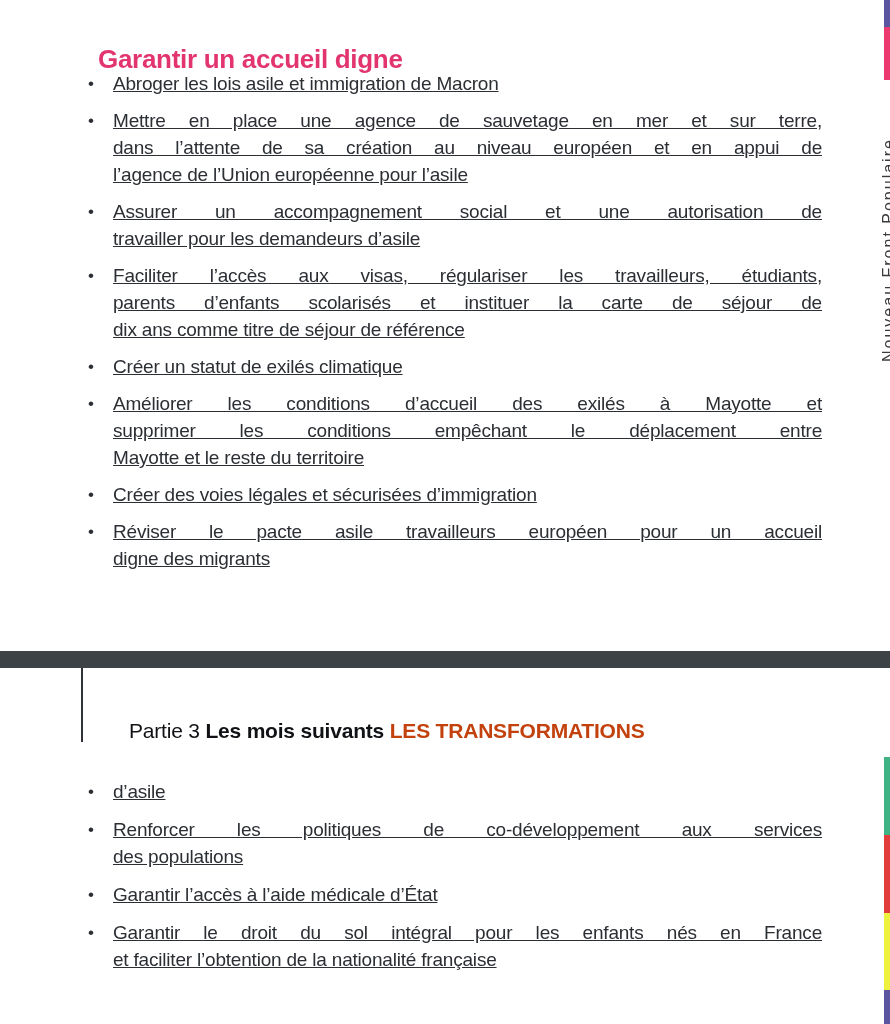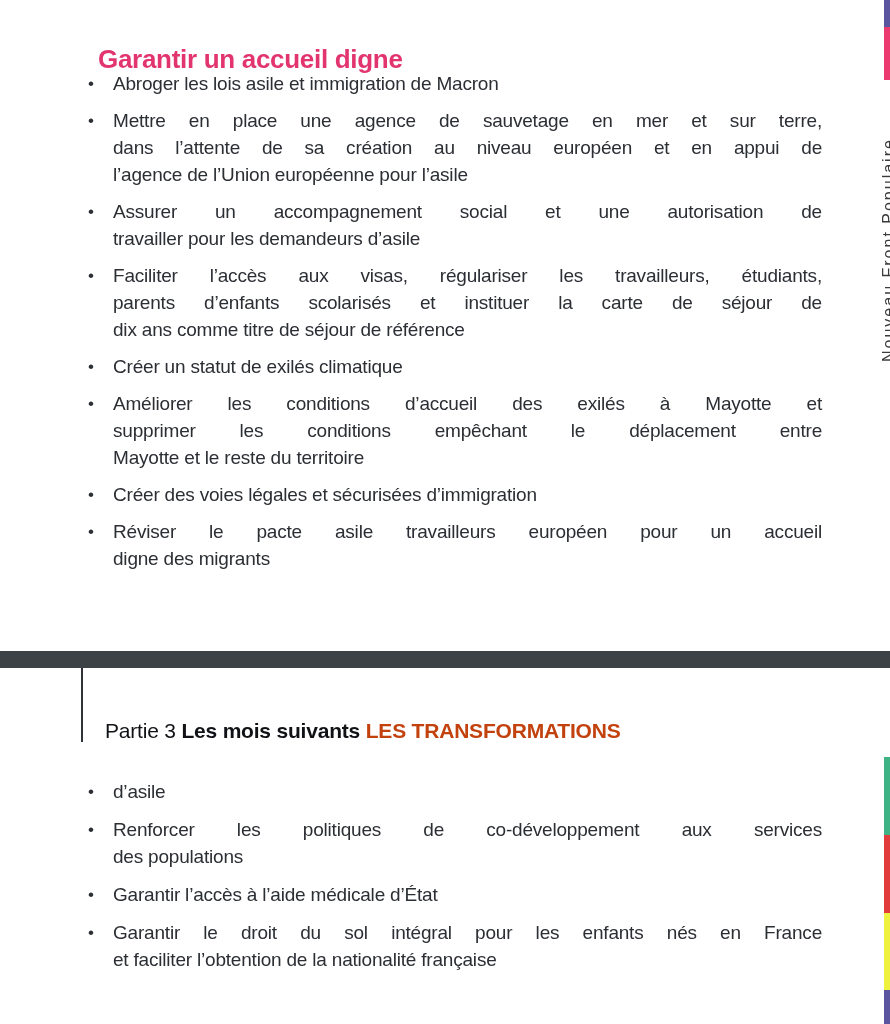--- a/index.html
+++ b/index.html
@@ -47,21 +47,21 @@
   }
   .blist-2 .bullet-item { margin-bottom: 11px; }
   .bullet {
     position: absolute;
     left: 0;
     top: 0;
     font-size: 17px;
     line-height: 27px;
     color: #2b2e33;
   }
-  .line { text-align: left; }
+  .line { text-align: left; text-decoration: underline; }
   .line.jl { text-align: justify; text-align-last: justify; }
 
   
   .divider-bar {
     position: absolute;
     left: 0;
     top: 651px;
     width: 890px;
     height: 17px;
     background: #3d4247;
@@ -81,21 +81,21 @@
   .part-heading {
     position: absolute;
     left: 105px;
     top: 717px;
     font-size: 21px;
     line-height: 27px;
     letter-spacing: -0.2px;
     white-space: nowrap;
     color: #111216;
   }
-  .part-label { font-weight: 400; }
+  .part-label { font-weight: 400; margin-left: 24px; }
   .part-title { font-weight: 700; }
   .part-highlight { font-weight: 700; color: #c2410c; }
 
   
   .side-text {
     position: absolute;
     top: 128px;
     right: -9px;
     height: 244px;
     writing-mode: vertical-rl;

